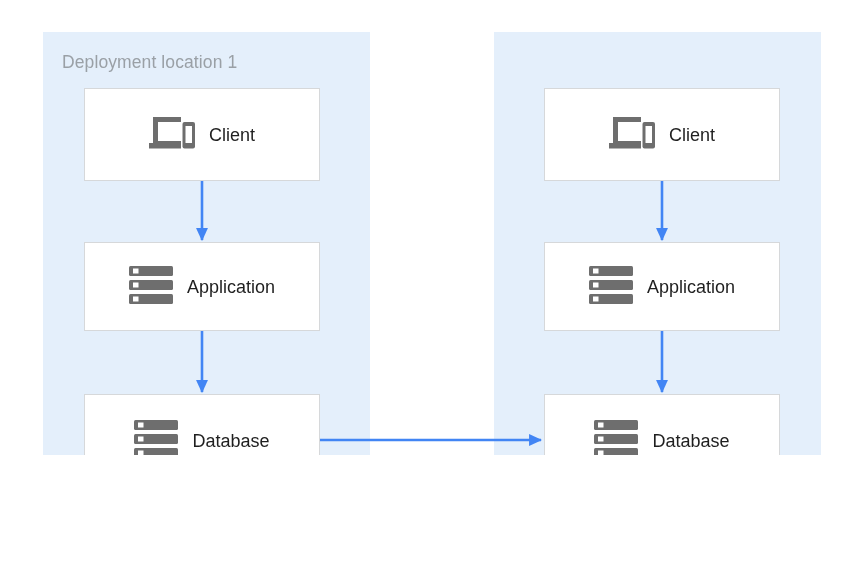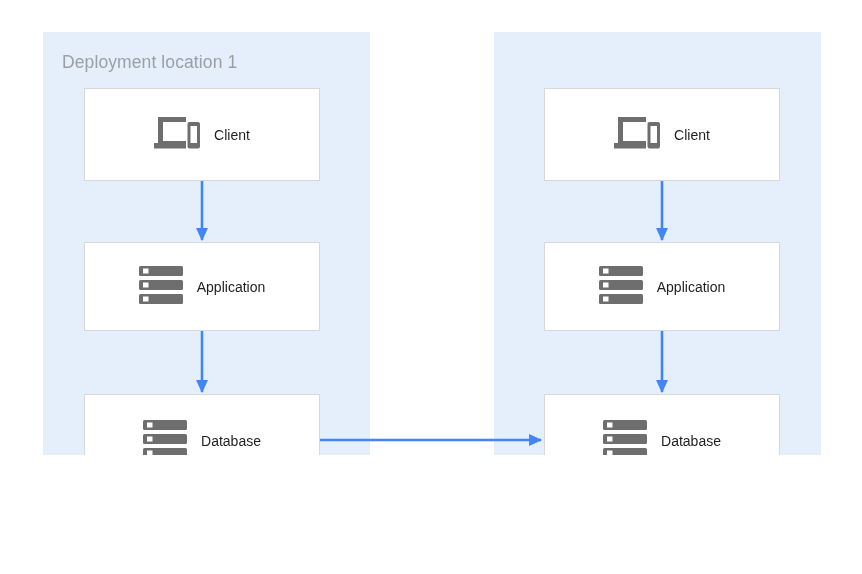--- a/index.html
+++ b/index.html
@@ -38,21 +38,21 @@
     align-items: center;
     justify-content: center;
   }
   .node-inner {
     display: flex;
     align-items: center;
     gap: 14px;
   }
   .node-label {
     color: #1f1f1f;
-    font-size: 14px;
+    font-size: 18px;
     line-height: 24px;
     white-space: nowrap;
   }
   .icon {
     display: block;
     flex: none;
   }
   svg.edges {
     position: absolute;
     left: 0;

